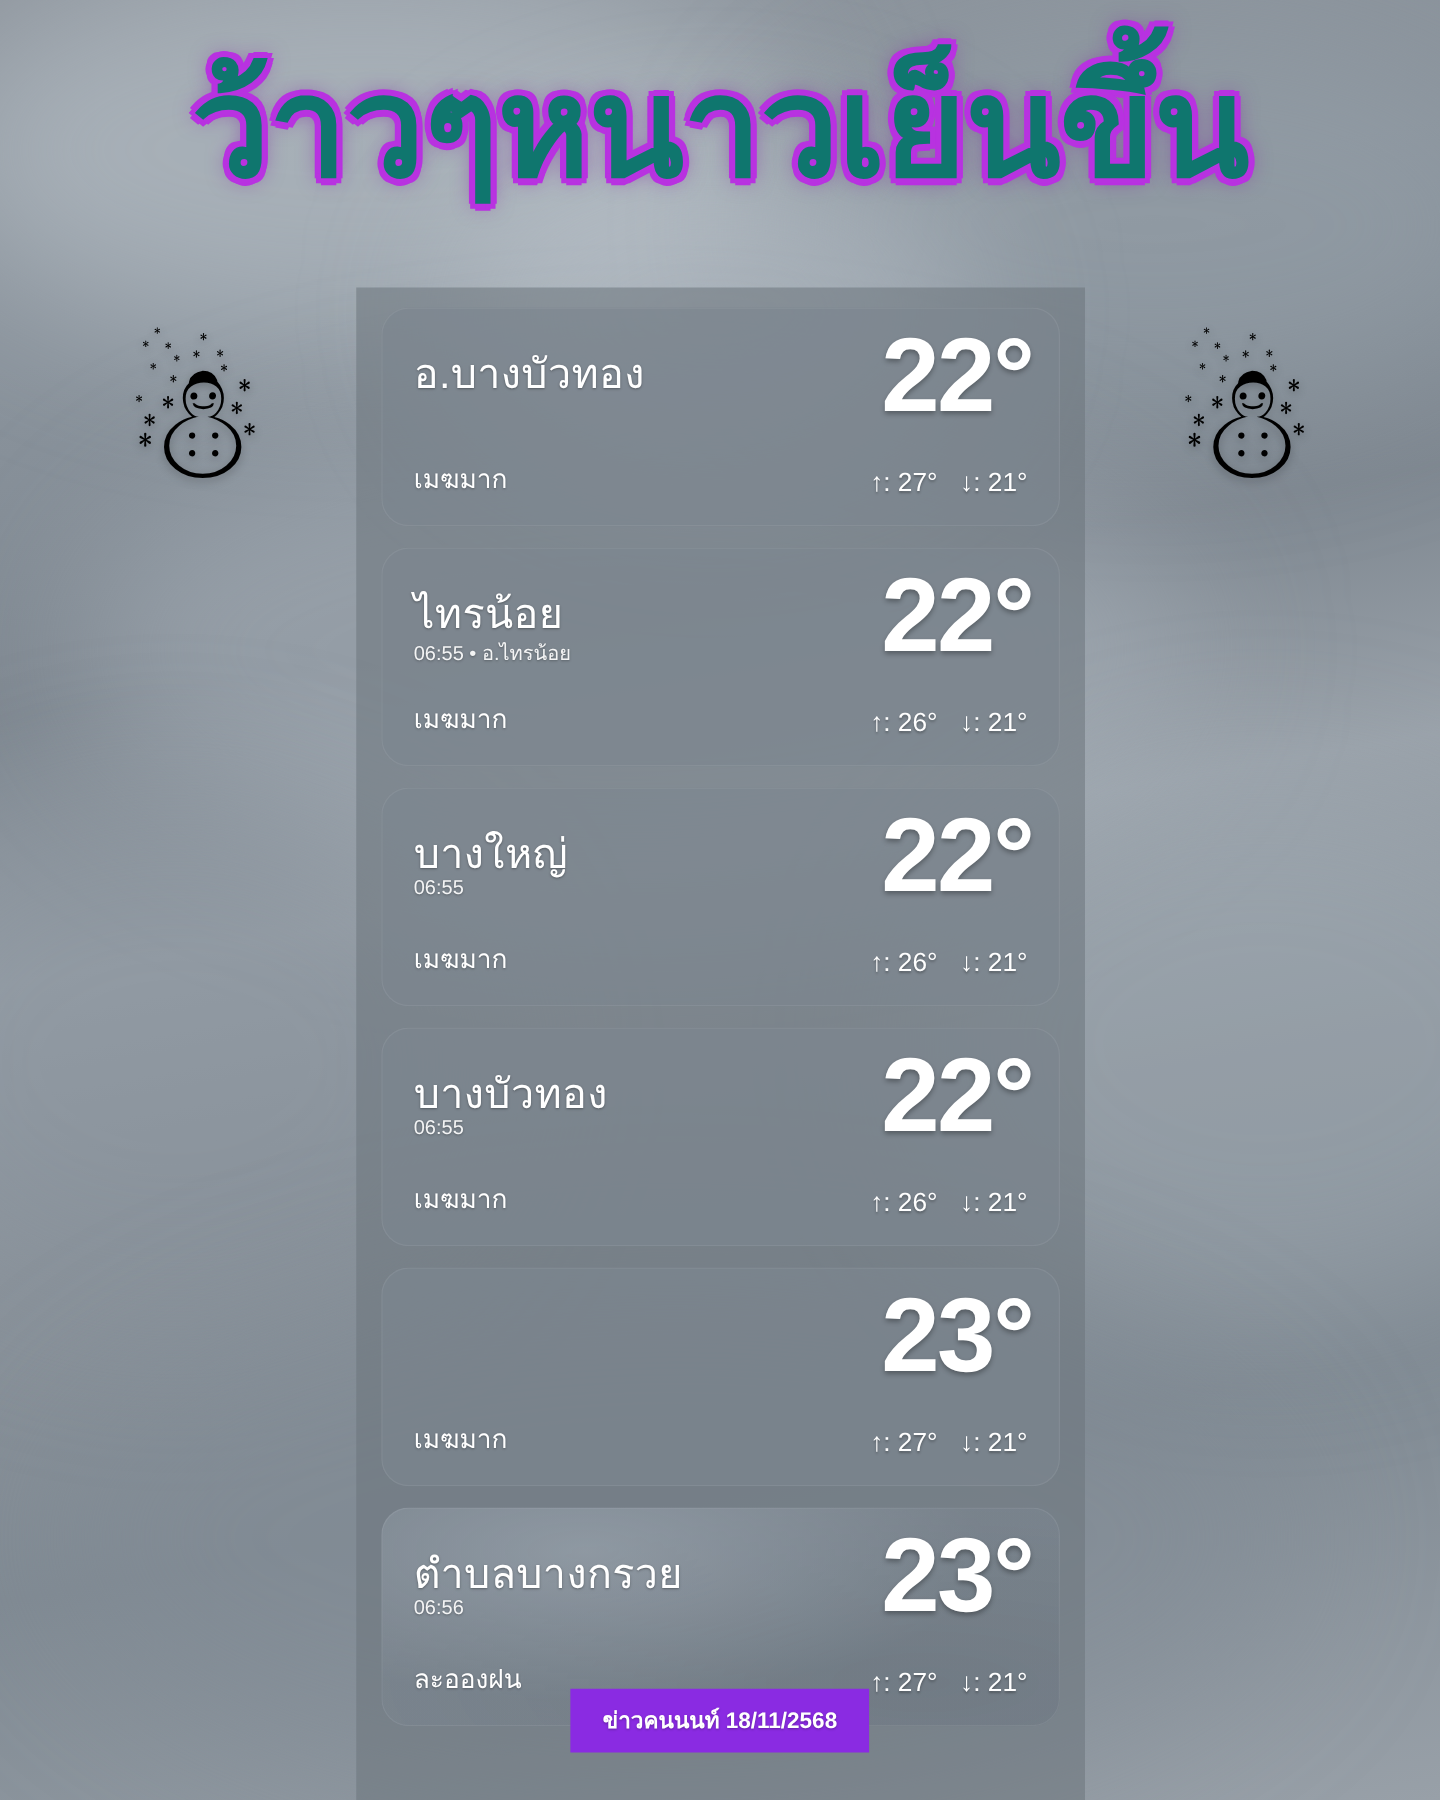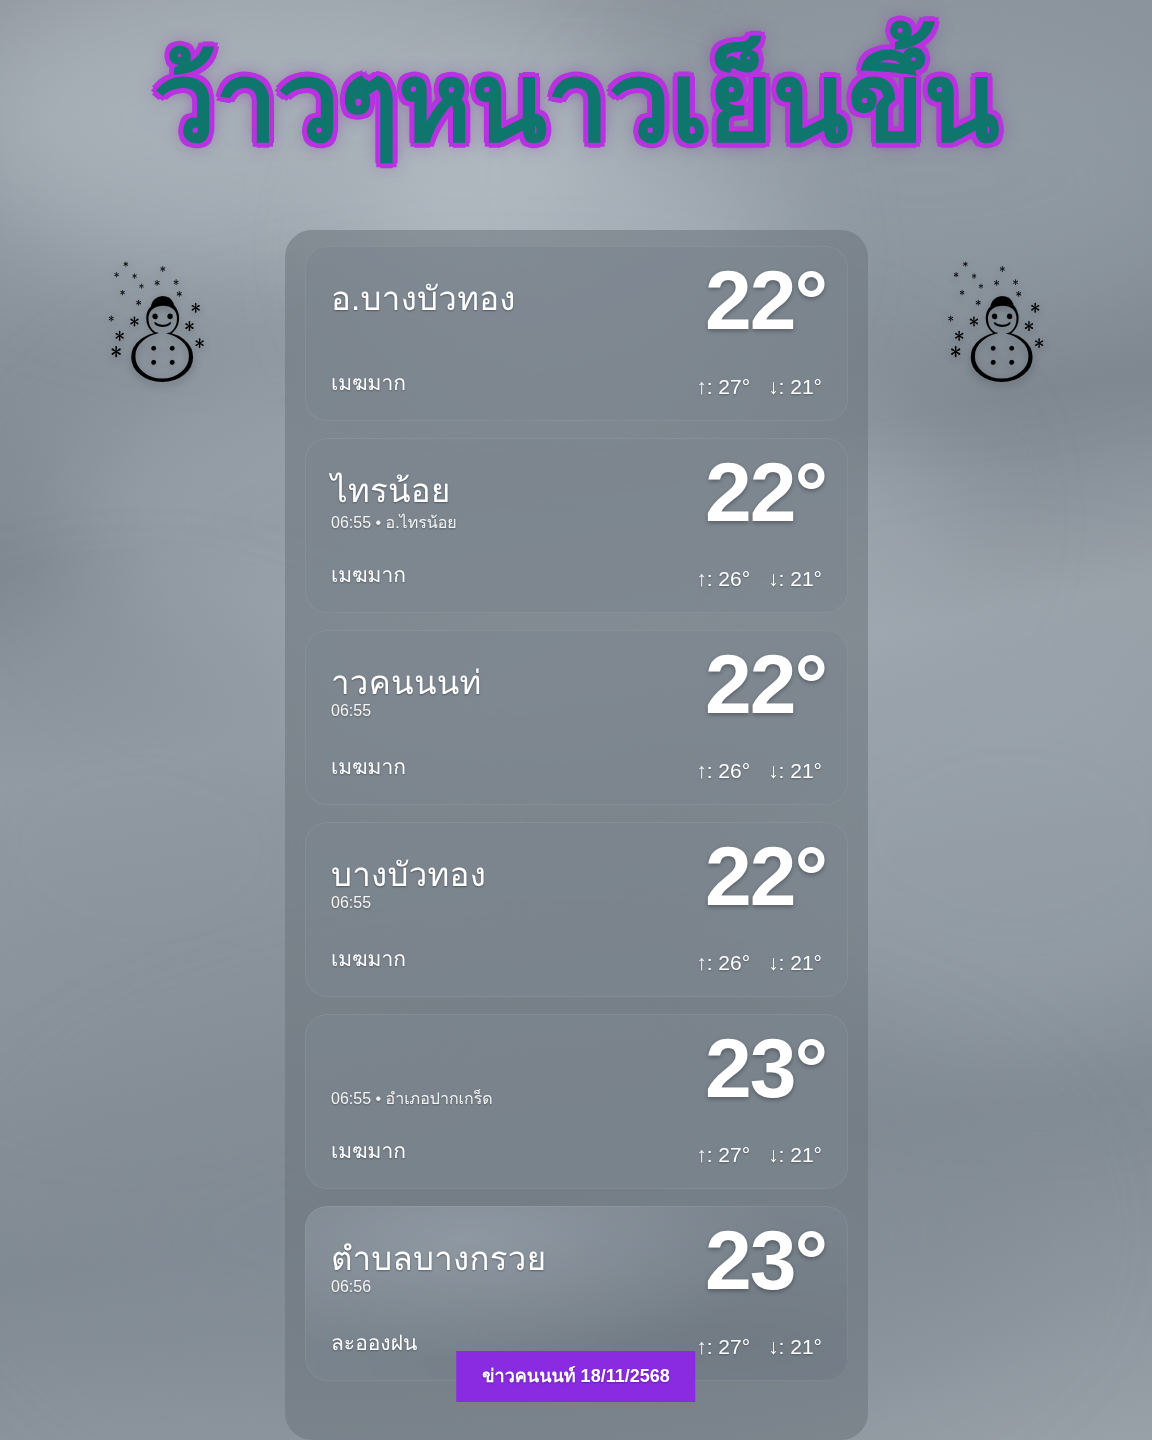--- a/index.html
+++ b/index.html
@@ -58,21 +58,20 @@
 
   
   .panel {
     position: absolute;
     left: 285px; top: 230px;
     width: 583px; height: 1210px;
     background: rgba(108,116,124,0.55);
     z-index: 4;
     padding: 16px 20px 0 20px;
     overflow: hidden;
-    border-radius: 27px;
   }
   .card {
     position: relative;
     width: 100%;
     height: 175px;
     margin-bottom: 17px;
     border-radius: 22px;
     background: rgba(125,134,143,0.62);
     box-shadow: inset 0 0 0 1px rgba(255,255,255,0.07);
     overflow: hidden;
@@ -171,41 +170,40 @@
     <div class="city">ไทรน้อย</div>
     <div class="sub">06:55 • อ.ไทรน้อย</div>
     <div class="temp">22°</div>
     <div class="cond">เมฆมาก</div>
     <div class="hilo">
       <span>↑: 26°</span><span class="gap"></span><span>↓: 21°</span>
     </div>
   </div>
 
   <div class="card">
-    <div class="city">าวคนนนท่</div>
+    <div class="city">บางใหญ่</div>
     <div class="sub">06:55</div>
     <div class="temp">22°</div>
     <div class="cond">เมฆมาก</div>
     <div class="hilo">
       <span>↑: 26°</span><span class="gap"></span><span>↓: 21°</span>
     </div>
   </div>
 
   <div class="card">
     <div class="city">บางบัวทอง</div>
     <div class="sub">06:55</div>
     <div class="temp">22°</div>
     <div class="cond">เมฆมาก</div>
     <div class="hilo">
       <span>↑: 26°</span><span class="gap"></span><span>↓: 21°</span>
     </div>
   </div>
 
   <div class="card">
-    <div class="sub">06:55 • อำเภอปากเกร็ด</div>
     <div class="temp">23°</div>
     <div class="cond">เมฆมาก</div>
     <div class="hilo">
       <span>↑: 27°</span><span class="gap"></span><span>↓: 21°</span>
     </div>
   </div>
 
   <div class="card textured">
     <div class="city">ตำบลบางกรวย</div>
     <div class="sub">06:56</div>

